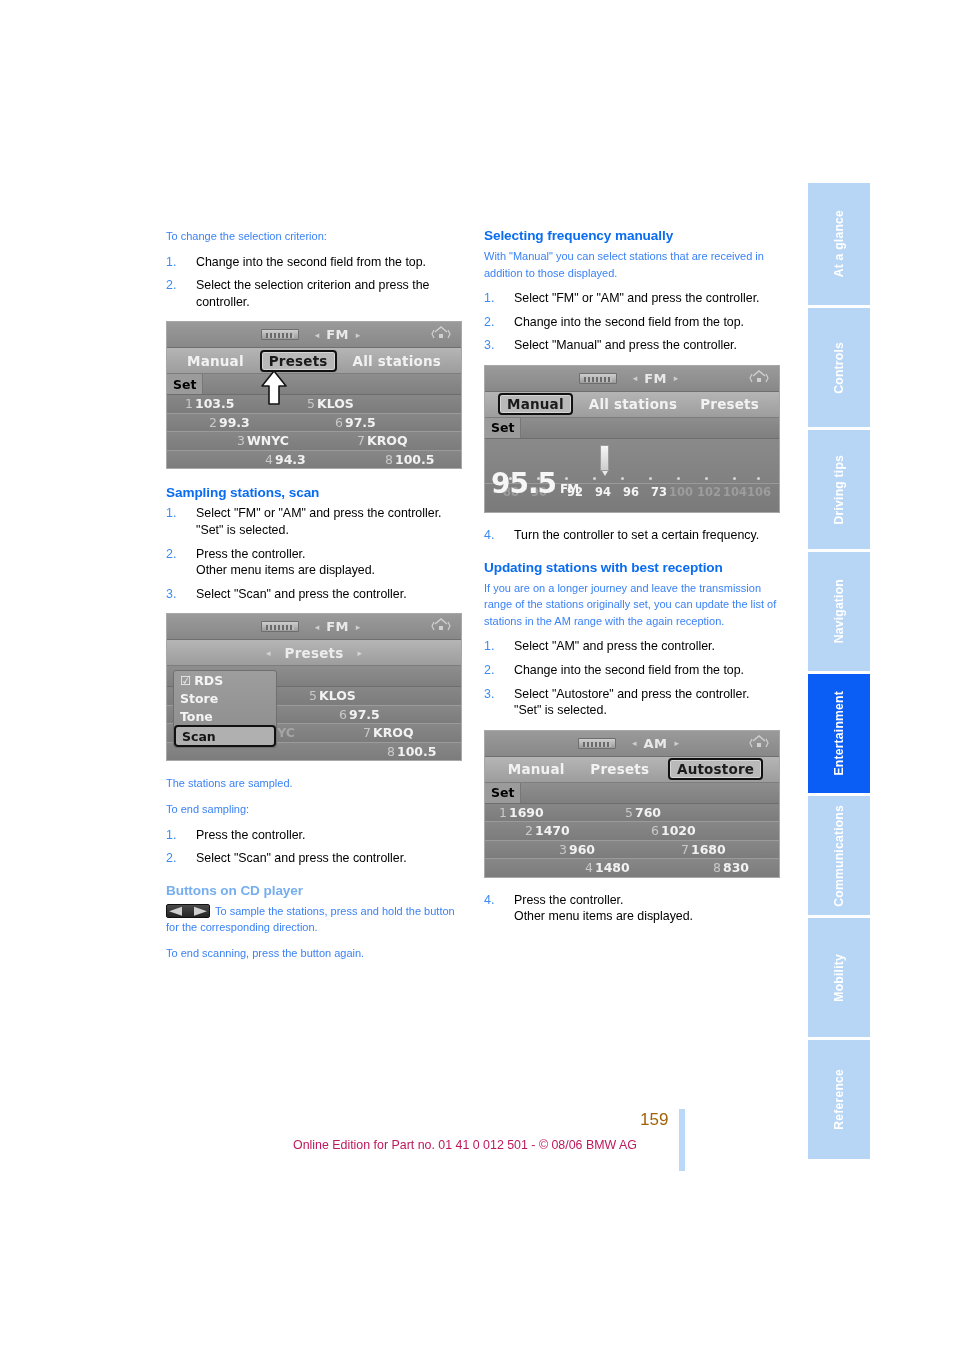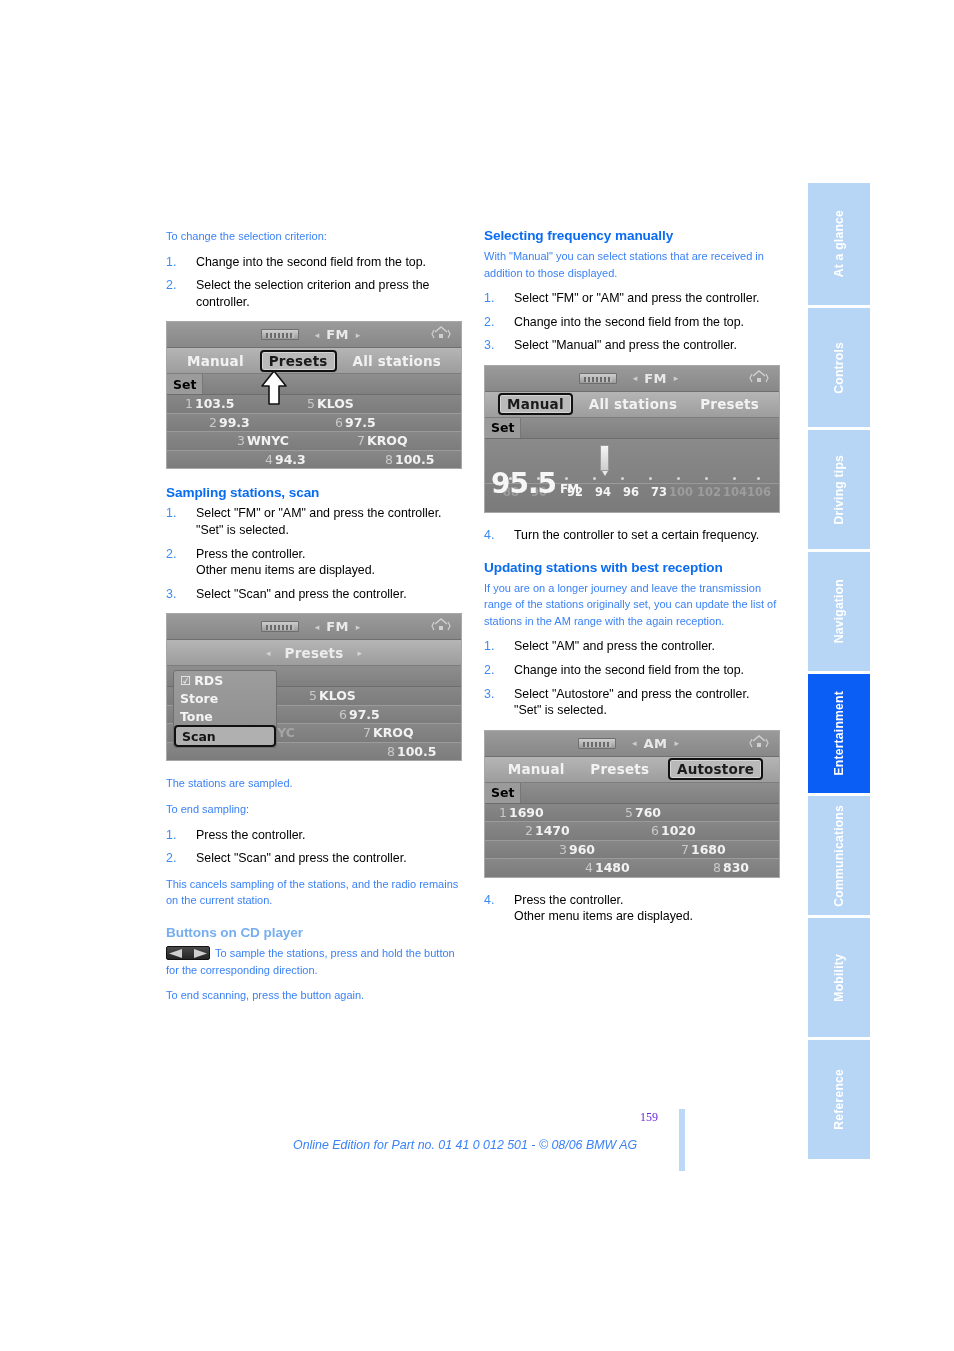--- a/index.html
+++ b/index.html
@@ -199,25 +199,25 @@
     color:#ffffff; font-size: 12.2px; font-weight:bold; letter-spacing:.2px;
     white-space:nowrap;
   }
   .sidebar .stab.active { background: #0b5ef5; }
   .sidebar .stab.active span { color:#ffffff; }
 
   
   .footer { position:absolute; left:0; right:0; top: 1110px; }
   .footer .pnum {
     position:absolute; left: 640px; top: 0;
-    font-size: 12px; color:#6d28d9;font-family:Liberation Serif, serif;
+    font-size: 17px; color:#a16207;
   }
   .footer .online {
     position:absolute; left: 293px; top: 28px;
-    font-size: 12.4px; color:#3b82f6; white-space:nowrap;font-style:italic;
+    font-size: 12.4px; color:#be185d; white-space:nowrap;
   }
   .footer .bar {
     position:absolute; left: 679px; top: -1px; width: 6px; height: 62px;
     background: #bcd8f7;
   }
 </style>
 </head>
 <body>
 
 <div class="page">
@@ -367,21 +367,20 @@
       <li>
         <span class="num">1.</span>
         <span>Press the controller.</span>
       </li>
       <li>
         <span class="num">2.</span>
         <span>Select "Scan" and press the controller.</span>
       </li>
     </ol>
 
-    <p>This cancels sampling of the stations, and the radio remains on the current station.</p>
 
     <div class="h-blue light">Buttons on CD player</div>
     <p><span class="cdbtn"></span><span>To sample the stations, press and hold the button for the corresponding direction.</span></p>
     <p>To end scanning, press the button again.</p>
   </div>
 
   <div class="col col-right">
 
     <div class="h-blue first">Selecting frequency manually</div>
     <p>With "Manual" you can select stations that are received in addition to those displayed.</p>

